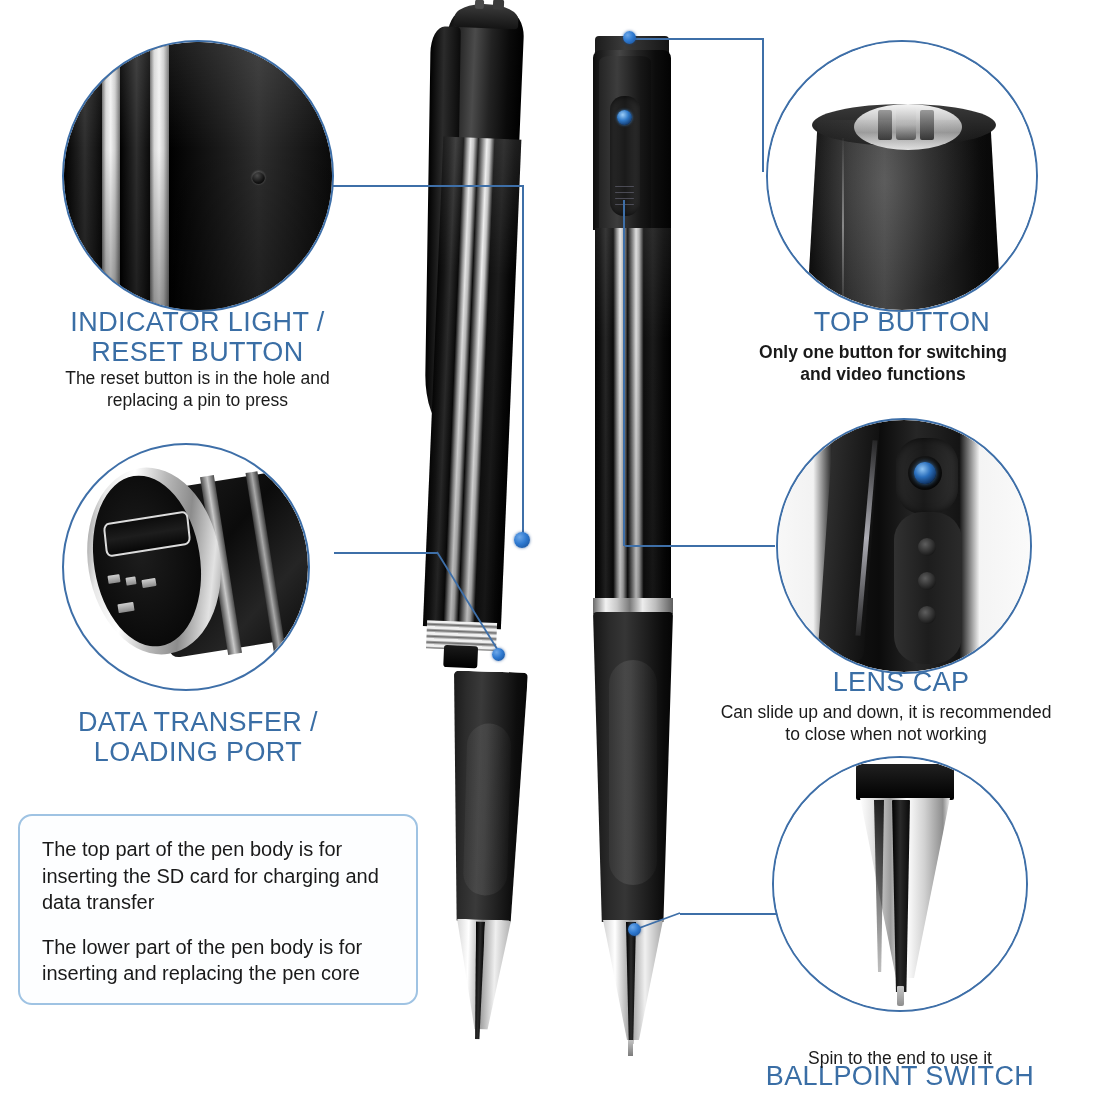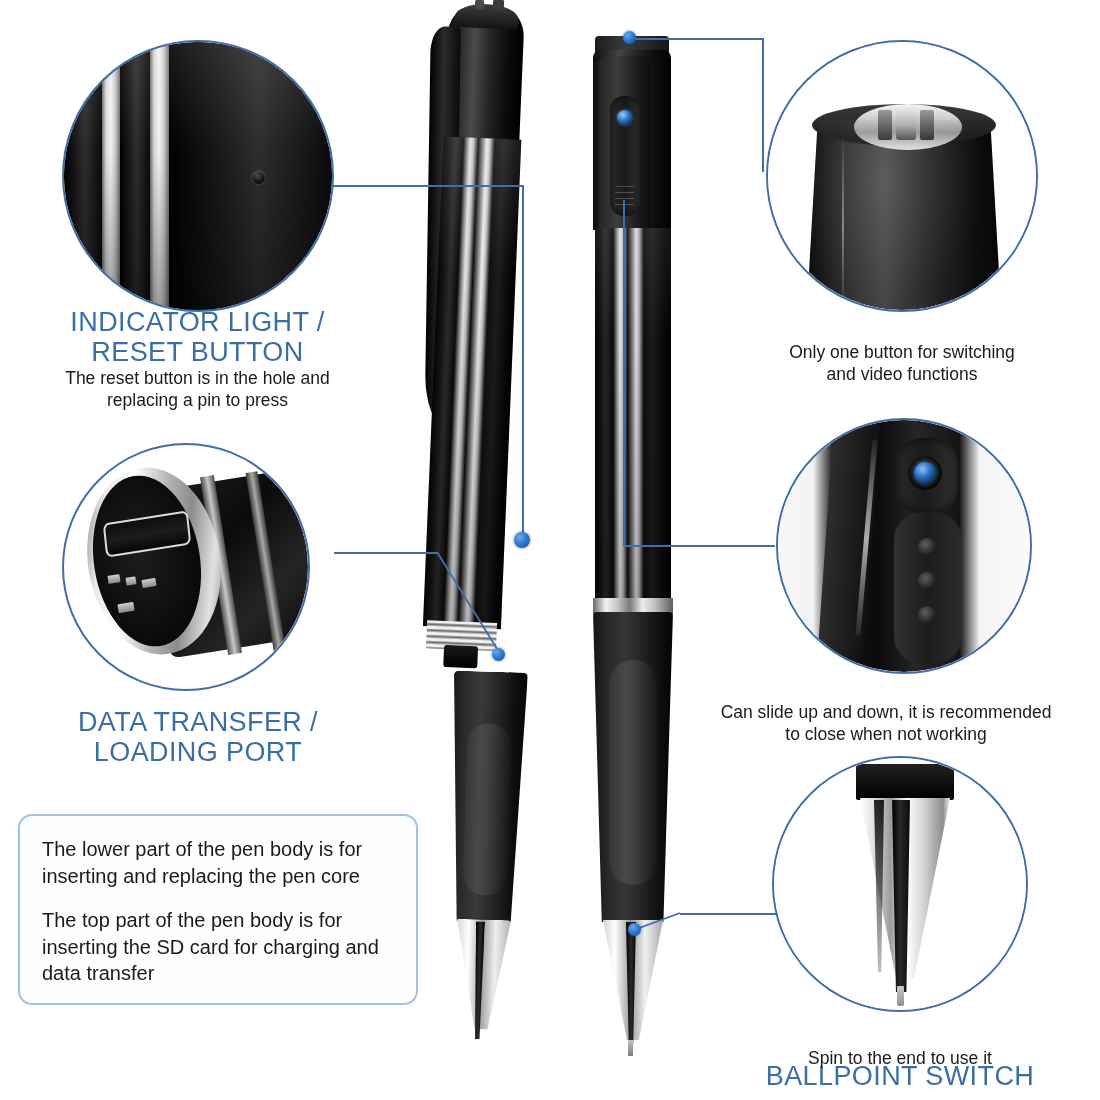--- a/index.html
+++ b/index.html
@@ -457,22 +457,22 @@
       <div class="c2-pin" style="left:44px; top:130px; width:12px; height:8px;"></div>
       <div class="c2-pin" style="left:62px; top:132px; width:10px; height:8px;"></div>
       <div class="c2-pin" style="left:78px; top:134px; width:14px; height:8px;"></div>
       <div class="c2-pin" style="left:54px; top:158px; width:16px; height:9px;"></div>
     </div>
   </div>
   <div class="heading" style="left:18px; top:708px; width:360px;">DATA TRANSFER /
 LOADING PORT</div>
 
   <div class="info-box" style="left:18px; top:814px; width:400px;">
+    <p>The top part of the pen body is for inserting the SD card for charging and data transfer</p>
     <p>The lower part of the pen body is for inserting and replacing the pen core</p>
-    <p>The top part of the pen body is for inserting the SD card for charging and data transfer</p>
   </div>
 
   <div class="callout-circle" style="left:766px; top:40px; width:272px; height:272px;">
     <div class="inner">
       <div class="abs" style="inset:0; background:#ffffff;"></div>
 
       <div class="c3-barrel" style="left:38px; top:78px; width:196px; height:204px;
                   clip-path: polygon(6% 0%, 94% 0%, 100% 100%, 0% 100%);"></div>
 
       <div class="c3-top-ellipse" style="left:44px; top:62px; width:184px; height:42px;"></div>
@@ -483,41 +483,43 @@
       <div class="abs" style="left:128px; top:64px; width:20px; height:34px;
                   background:linear-gradient(to bottom,#efefef,#b2b2b2 55%,#4c4c4c);
                   border-radius:3px;"></div>
 
       <div class="c3-seam" style="left:74px; top:96px; height:176px;"></div>
       <div class="abs" style="left:38px; top:78px; width:196px; height:204px;
                   clip-path: polygon(6% 0%, 94% 0%, 100% 100%, 0% 100%);
                   background: radial-gradient(ellipse at 40% 30%, rgba(255,255,255,.10), rgba(0,0,0,.05) 60%);"></div>
     </div>
   </div>
-  <div class="caption" style="left:726px; top:342px; width:352px;">Only one button for switching
+  <div class="heading" style="left:730px; top:308px; width:344px;">TOP BUTTON</div>
+  <div class="caption" style="left:707px; top:342px; width:352px;font-weight:bold;">Only one button for switching
 and video functions</div>
 
   <div class="callout-circle" style="left:776px; top:418px; width:256px; height:256px;">
     <div class="inner">
       <div class="c4-bg"></div>
 
       <div class="c4-clip" style="left:48px; top:-10px; width:46px; height:250px;"></div>
       <div class="abs" style="left:86px; top:20px; width:5px; height:196px; transform:rotate(5deg);
                   background:linear-gradient(to bottom, rgba(200,200,210,.1), rgba(225,225,235,.75), rgba(200,200,210,.1));"></div>
 
       <div class="c4-panel" style="left:118px; top:18px; width:62px; height:76px;"></div>
       <div class="c4-lens-well" style="left:130px; top:36px; width:34px; height:34px;"></div>
       <div class="c4-lens" style="left:136px; top:42px; width:22px; height:22px;"></div>
 
       <div class="c4-slider" style="left:116px; top:92px; width:68px; height:152px;"></div>
       <div class="c4-ridge" style="left:140px; top:118px; width:18px; height:18px;"></div>
       <div class="c4-ridge" style="left:140px; top:152px; width:18px; height:18px;"></div>
       <div class="c4-ridge" style="left:140px; top:186px; width:18px; height:18px;"></div>
     </div>
   </div>
+  <div class="heading" style="left:710px; top:668px; width:382px;">LENS CAP</div>
   <div class="caption" style="left:676px; top:702px; width:420px;">Can slide up and down, it is recommended
 to close when not working</div>
 
   <div class="callout-circle" style="left:772px; top:756px; width:256px; height:256px;">
     <div class="inner">
       <div class="abs" style="inset:0; background:#ffffff;"></div>
 
       <div class="c5-cap" style="left:82px; top:6px; width:98px; height:36px;"></div>
 
       <div class="abs" style="left:86px; top:40px; width:90px; height:180px;

